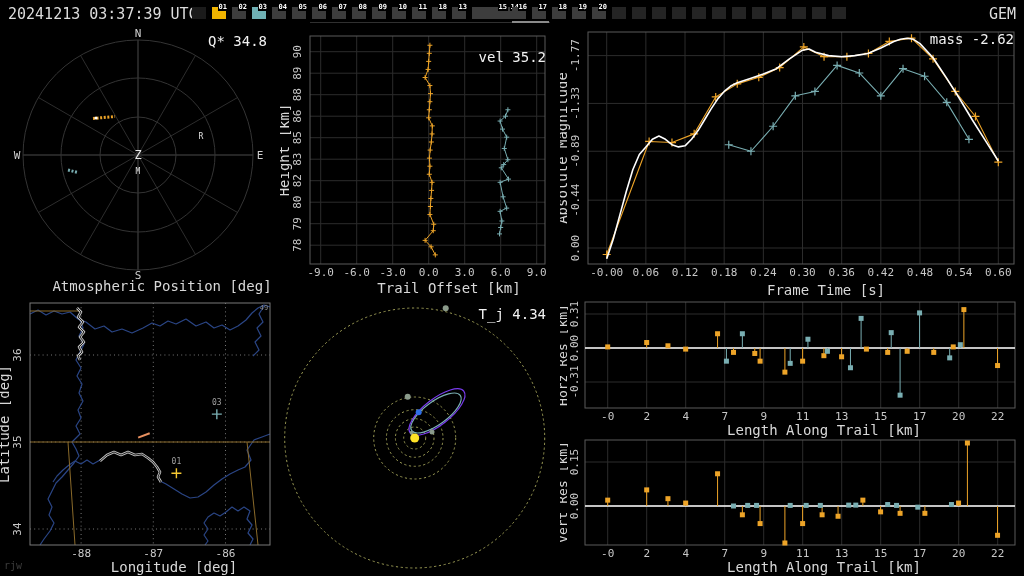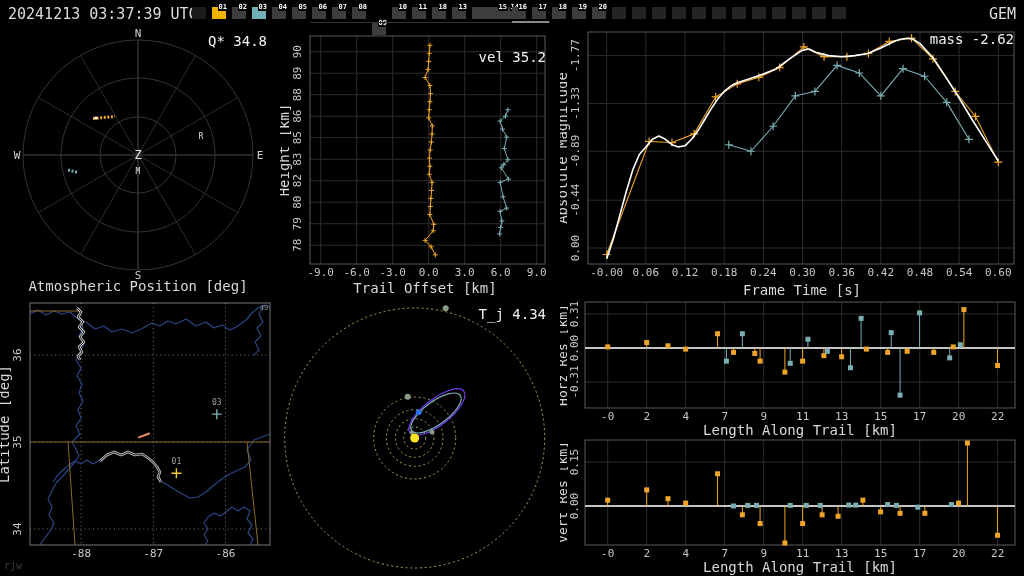--- a/index.html
+++ b/index.html
@@ -5,21 +5,21 @@
   html,body{margin:0;padding:0;background:#000;}
   #app{position:relative;width:1024px;height:576px;background:#000;overflow:hidden;
        font-family:"DejaVu Sans Mono",monospace;color:#ccc;}
   .hdr-text{position:absolute;top:5px;font-size:15px;color:#dcdcdc;white-space:pre;}
   .tile{position:absolute;top:7px;width:14px;height:12px;}
   .tile-label{position:absolute;top:-4px;right:-2px;font-size:7px;line-height:8px;
               color:#fff;background:#000;padding:0 1px;font-weight:bold;}
   .panel{position:absolute;}
   .panel svg{position:absolute;left:0;top:0;}
   .stat{position:absolute;font-size:14px;color:#f2f2f2;white-space:pre;}
-  .xtitle{position:absolute;font-size:14px;color:#d8d8d8;text-align:center;white-space:nowrap;}
+  .xtitle{position:absolute;font-size:14px;color:#d8d8d8;text-align:center;white-space:nowrap;padding-left:24px;}
   .tiny{position:absolute;font-size:10px;color:#3c3c3c;}
   .divider{position:absolute;height:1px;background:#303030;}
   .divider-hi{position:absolute;height:2px;background:#8a8a8a;}
 </style>
 </head>
 <body>
 
 <div id="app">
 
   <div>
@@ -43,21 +43,21 @@
         </div>
         <div class="tile" style="left: 312px; background: rgb(61, 61, 61);">
           <span class="tile-label">06</span>
         </div>
         <div class="tile" style="left: 332px; background: rgb(61, 61, 61);">
           <span class="tile-label">07</span>
         </div>
         <div class="tile" style="left: 352px; background: rgb(61, 61, 61);">
           <span class="tile-label">08</span>
         </div>
-        <div class="tile" style="left: 372px; background: rgb(61, 61, 61); margin-top: 16px;">
+        <div class="tile" style="left: 372px; background: rgb(61, 61, 61);">
           <span class="tile-label">09</span>
         </div>
         <div class="tile" style="left: 392px; background: rgb(61, 61, 61);">
           <span class="tile-label">10</span>
         </div>
         <div class="tile" style="left: 412px; background: rgb(61, 61, 61);">
           <span class="tile-label">11</span>
         </div>
         <div class="tile" style="left: 432px; background: rgb(61, 61, 61);">
           <span class="tile-label">18</span>
@@ -330,20 +330,21 @@
         <rect x="30" y="5" width="240" height="242" fill="none" stroke="#787878"></rect>
         <text x="264" y="12" fill="#8a8a8a" font-size="7" font-family="&quot;DejaVu Sans Mono&quot;,monospace" text-anchor="middle">49</text>
         <text x="81.10000000000001" y="259" fill="#c8c8c8" font-size="11" font-family="&quot;DejaVu Sans Mono&quot;,monospace" text-anchor="middle">-88</text>
         <text x="153.3" y="259" fill="#c8c8c8" font-size="11" font-family="&quot;DejaVu Sans Mono&quot;,monospace" text-anchor="middle">-87</text>
         <text x="225.5" y="259" fill="#c8c8c8" font-size="11" font-family="&quot;DejaVu Sans Mono&quot;,monospace" text-anchor="middle">-86</text>
         <text x="21" y="57" fill="#c8c8c8" font-size="11" font-family="&quot;DejaVu Sans Mono&quot;,monospace" text-anchor="middle" transform="rotate(-90 21 57)">36</text>
         <text x="21" y="144" fill="#c8c8c8" font-size="11" font-family="&quot;DejaVu Sans Mono&quot;,monospace" text-anchor="middle" transform="rotate(-90 21 144)">35</text>
         <text x="21" y="231" fill="#c8c8c8" font-size="11" font-family="&quot;DejaVu Sans Mono&quot;,monospace" text-anchor="middle" transform="rotate(-90 21 231)">34</text>
         <text x="9" y="126" fill="#d8d8d8" font-size="14" font-family="&quot;DejaVu Sans Mono&quot;,monospace" text-anchor="middle" transform="rotate(-90 9 126)">Latitude [deg]</text>
       </svg>
+    <div class="xtitle" style="left:20px;top:261px;width:260px;">Longitude [deg]</div>
   </div>
 
   <div class="panel" id="p-orb" style="left:280px;top:298px;width:280px;height:278px;">
     <svg id="svg-orb" width="280" height="278">
         <circle cx="134.7" cy="140" r="11" fill="none" stroke="#9b9b55" stroke-width="1" stroke-dasharray="2.2,2.6"></circle>
         <circle cx="134.7" cy="140" r="19.3" fill="none" stroke="#9b9b55" stroke-width="1" stroke-dasharray="2.2,2.6"></circle>
         <circle cx="134.7" cy="140" r="28.3" fill="none" stroke="#9b9b55" stroke-width="1" stroke-dasharray="2.2,2.6"></circle>
         <circle cx="134.7" cy="140" r="41" fill="none" stroke="#9b9b55" stroke-width="1" stroke-dasharray="2.2,2.6"></circle>
         <circle cx="134.7" cy="140" r="130" fill="none" stroke="#9b9b55" stroke-width="1" stroke-dasharray="2.2,2.6"></circle>
         <ellipse cx="156" cy="115" rx="30" ry="11.5" fill="none" stroke="#79aeb2" stroke-width="1.2" transform="rotate(-36 156 115)"></ellipse>

